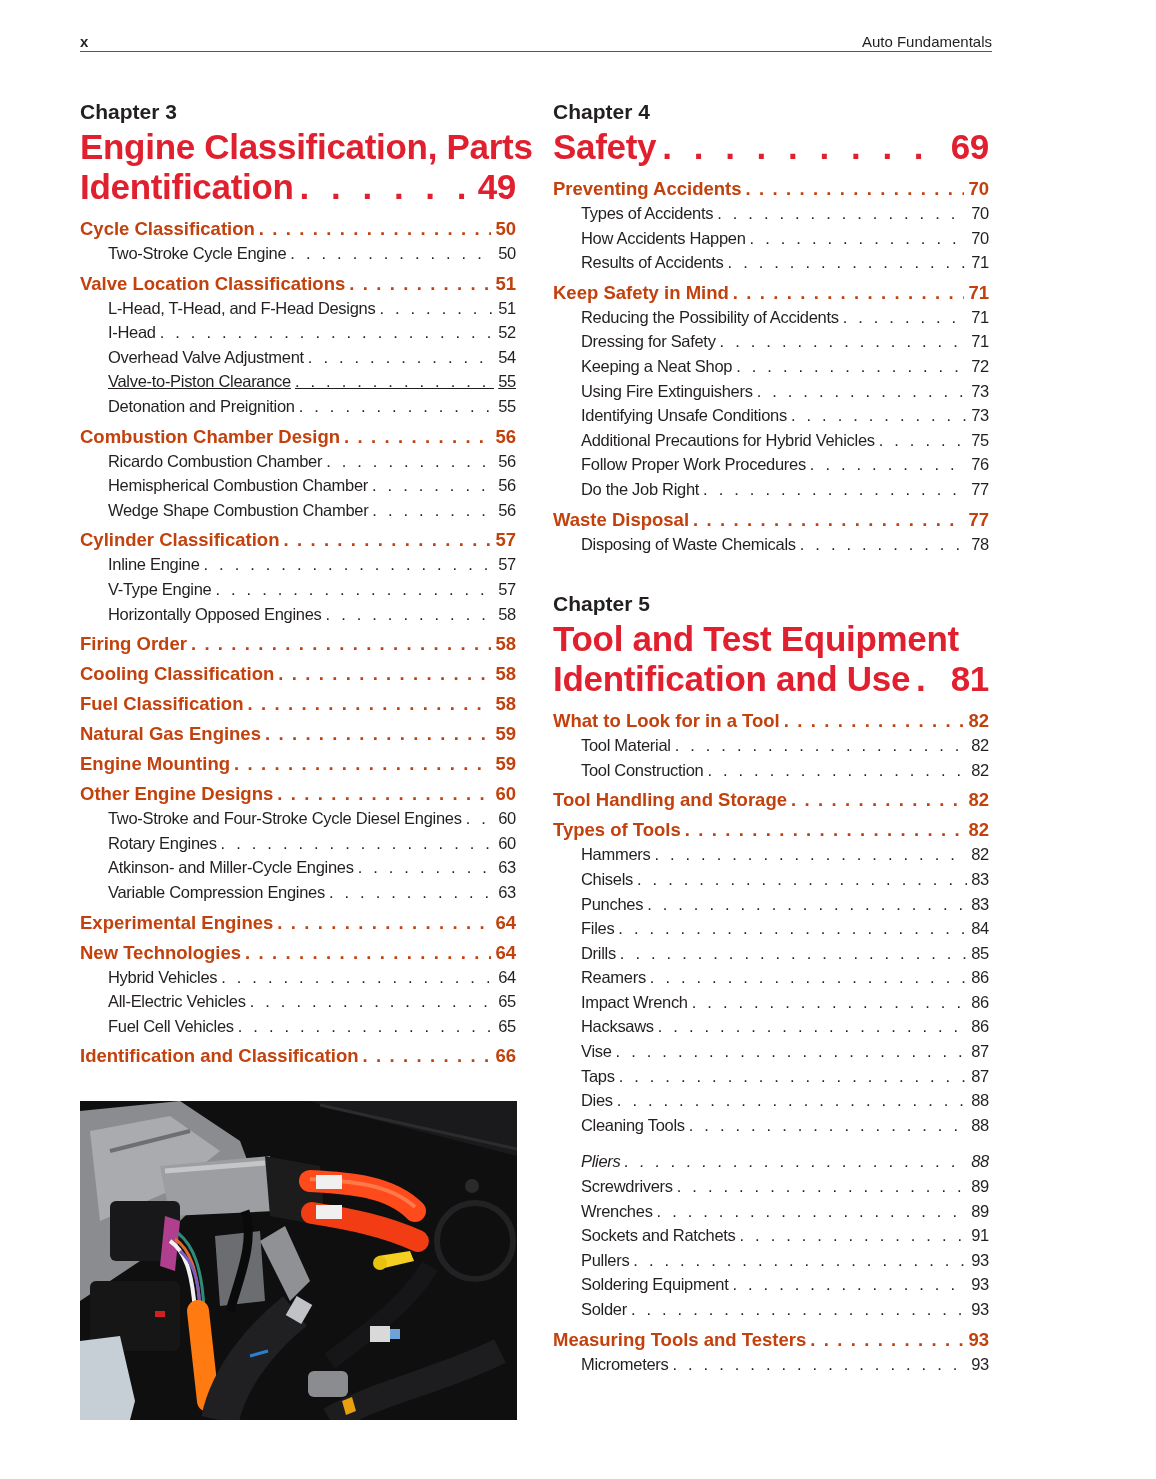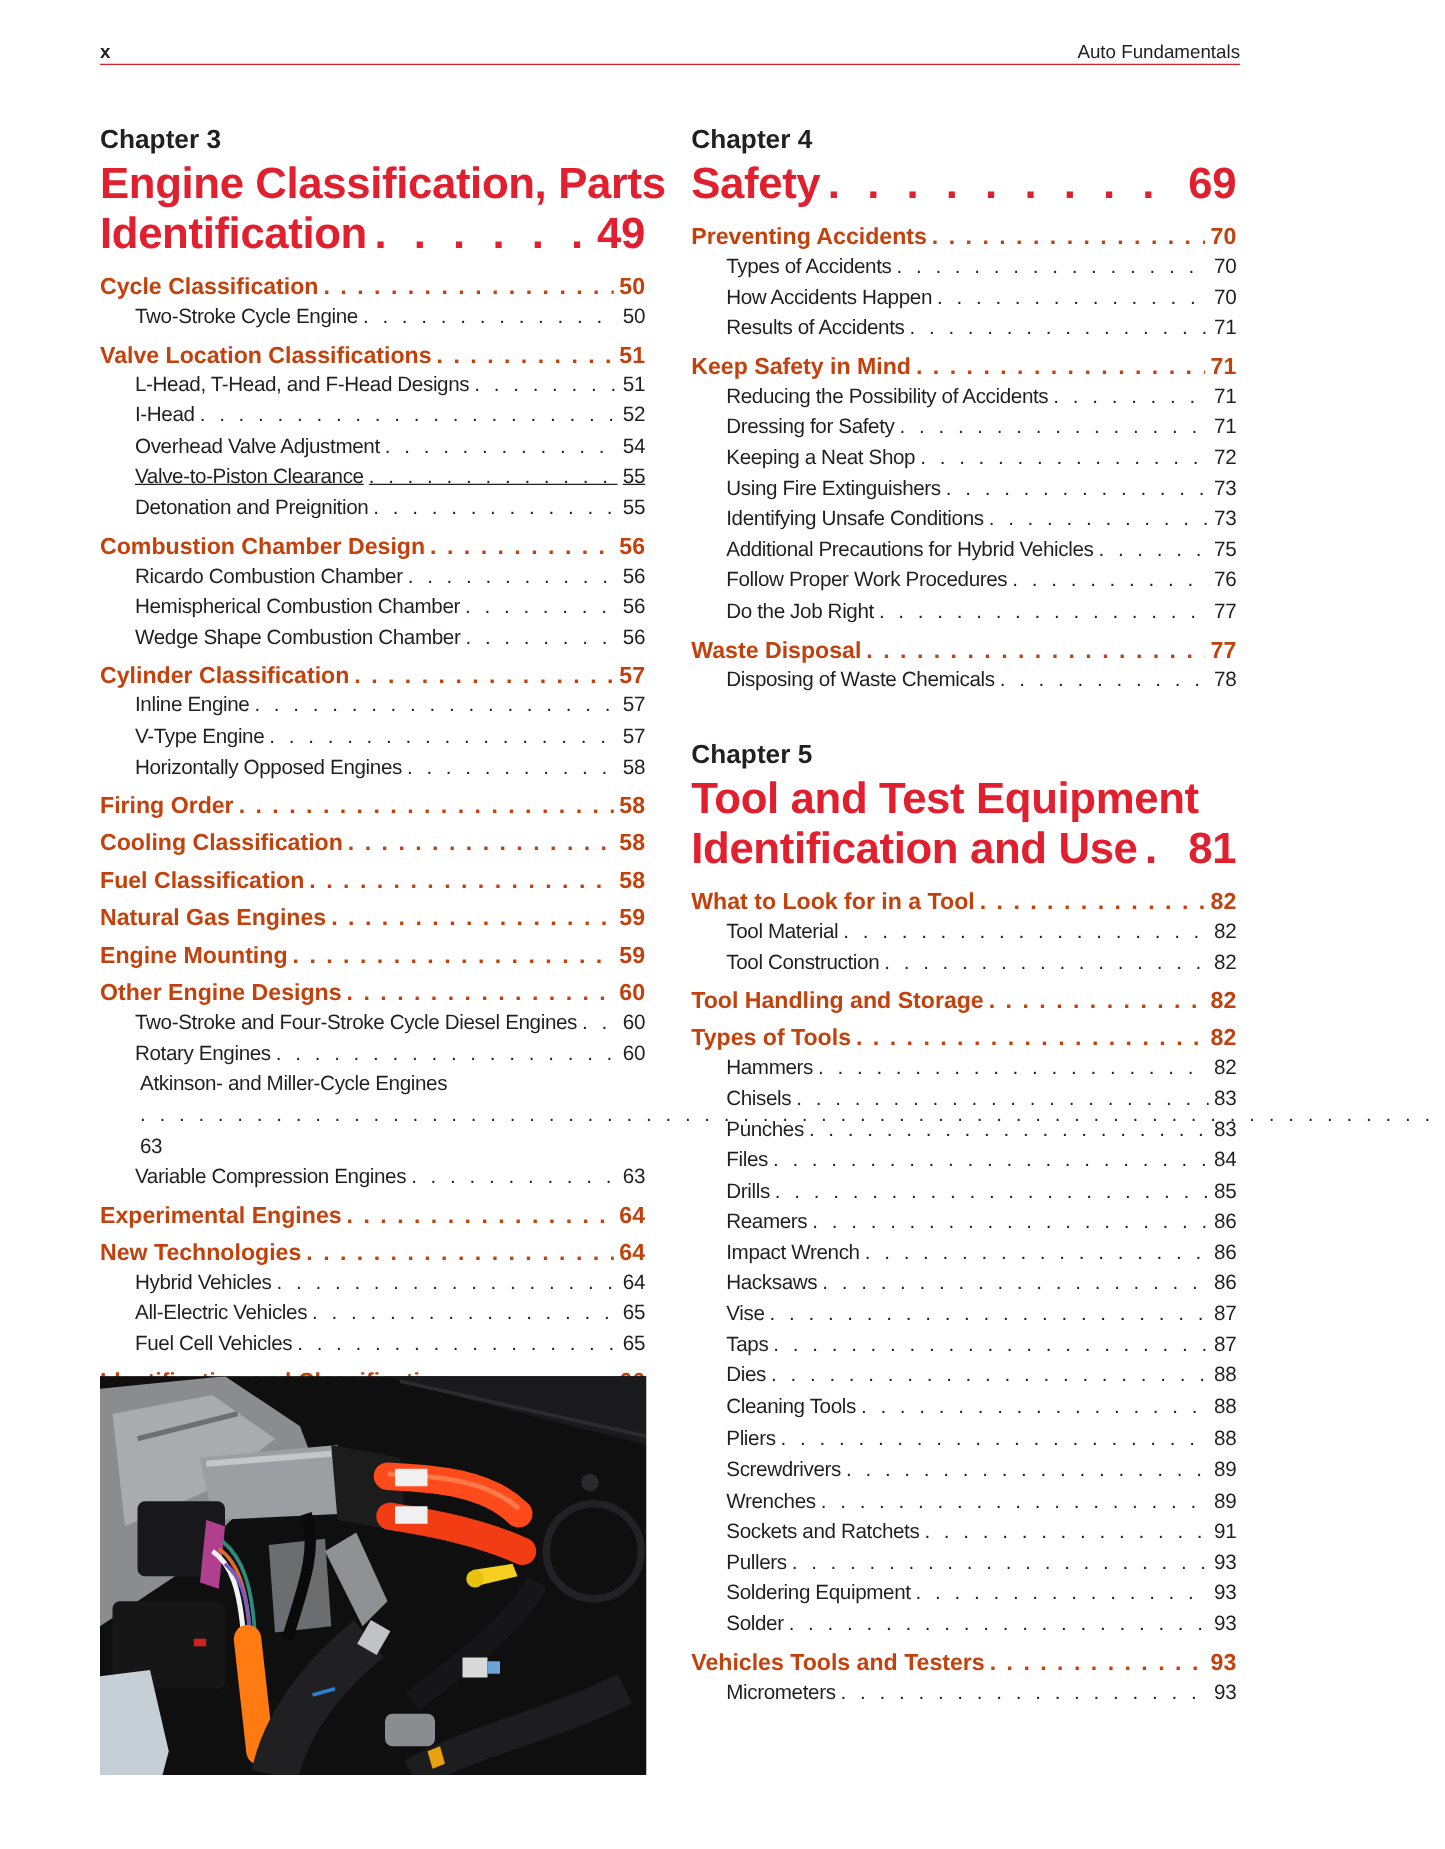--- a/index.html
+++ b/index.html
@@ -175,21 +175,21 @@
         <div class="entry sub" style="margin-top: 0px;">
           <span class="lbl">Two-Stroke and Four-Stroke Cycle Diesel Engines</span>
           <span class="dots"></span>
           <span class="pg">60</span>
         </div>
         <div class="entry sub" style="margin-top: 0px;">
           <span class="lbl">Rotary Engines</span>
           <span class="dots"></span>
           <span class="pg">60</span>
         </div>
-        <div class="entry sub" style="margin-top: 0px; flex-direction: column;">
+        <div class="entry sub" style="margin-top: 0px;">
           <span class="lbl">Atkinson- and Miller-Cycle Engines</span>
           <span class="dots"></span>
           <span class="pg">63</span>
         </div>
         <div class="entry sub" style="margin-top: 0px;">
           <span class="lbl">Variable Compression Engines</span>
           <span class="dots"></span>
           <span class="pg">63</span>
         </div>
         <div class="entry main">
@@ -406,21 +406,21 @@
         <div class="entry sub" style="margin-top: 0px;">
           <span class="lbl">Dies</span>
           <span class="dots"></span>
           <span class="pg">88</span>
         </div>
         <div class="entry sub" style="margin-top: 0px;">
           <span class="lbl">Cleaning Tools</span>
           <span class="dots"></span>
           <span class="pg">88</span>
         </div>
-        <div class="entry sub" style="margin-top: 2px;">
+        <div class="entry sub" style="margin-top: 12px; font-style: italic;">
           <span class="lbl">Pliers</span>
           <span class="dots"></span>
           <span class="pg">88</span>
         </div>
         <div class="entry sub" style="margin-top: 0px;">
           <span class="lbl">Screwdrivers</span>
           <span class="dots"></span>
           <span class="pg">89</span>
         </div>
         <div class="entry sub" style="margin-top: 0px;">
@@ -442,21 +442,21 @@
           <span class="lbl">Soldering Equipment</span>
           <span class="dots"></span>
           <span class="pg">93</span>
         </div>
         <div class="entry sub" style="margin-top: 0px;">
           <span class="lbl">Solder</span>
           <span class="dots"></span>
           <span class="pg">93</span>
         </div>
         <div class="entry main">
-          <span class="lbl">Vehicles Tools and Testers</span>
+          <span class="lbl">Measuring Tools and Testers</span>
           <span class="dots"></span>
           <span class="pg">93</span>
         </div>
         <div class="entry sub" style="margin-top: 0px;">
           <span class="lbl">Micrometers</span>
           <span class="dots"></span>
           <span class="pg">93</span>
         </div>
       </div>
   </div>

